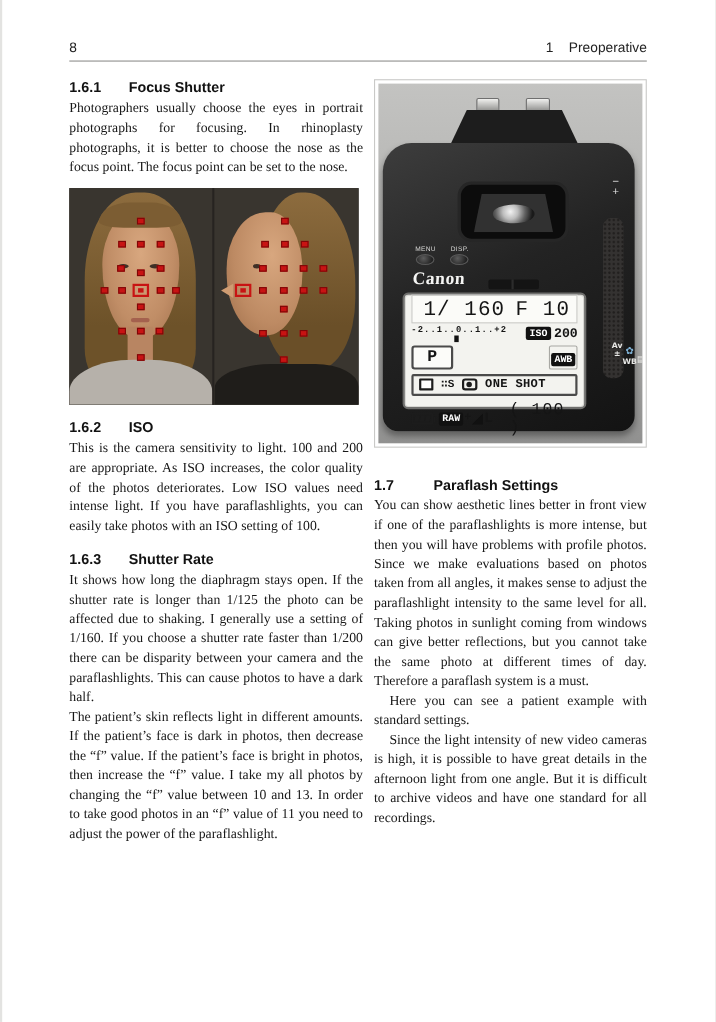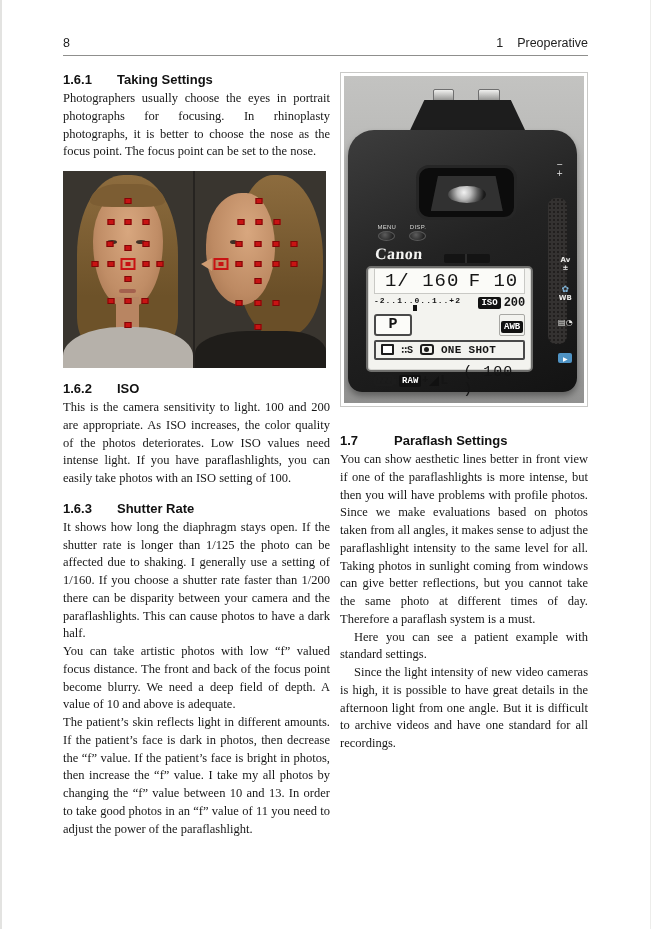--- a/index.html
+++ b/index.html
@@ -130,21 +130,21 @@
     display:flex; align-items:center; gap:1px; padding:1px; position:relative; }
   .battery:after { content:""; position:absolute; right:-4px; top:2px; width:2px; height:5px; background:#1c1c1c; }
   .battery i { display:block; width:4px; height:5px; background:#1c1c1c; transform:skewX(-12deg); }
   .raw-group { display:flex; align-items:center; gap:1px; font-weight:bold; }
   .plus { font-size:10px; font-weight:bold; }
   .tri-q { width:0; height:0; border-left:10px solid transparent; border-bottom:10px solid #111; }
   .q-letter { font-size:13px; font-weight:bold; }
   .shots { font-size:15px; font-weight:500; margin-left:10px; letter-spacing:1px; }
 
   .side-strip { position:absolute; right:1%; width:8%; top:48%; bottom:4%;
-    display:flex; flex-direction:column; align-items:center;
+    display:flex; align-items:center;
     font-family:"DejaVu Sans", sans-serif; color:#e9e9e7; }
   .side-item { text-align:center; line-height:1.15; }
   .side-item .t7 { font-size:7px; font-weight:bold; }
   .side-item .flower { color:#7fb2d6; font-size:9px; }
   .side-item.av { margin-top:0; } .side-item.wb { margin-top:12px; }
   .side-item.drive { margin-top:16px; font-size:8px; }
   .play-btn { margin-top:26px; width:14px; height:10px; background:#4f93c4; border-radius:2px;
     color:#fff; font-size:6px; display:flex; align-items:center; justify-content:center; }
 
   .sec17 { margin-top:0; margin-bottom:14px; font-size:13.5px; }
@@ -164,21 +164,21 @@
     </span>
   </div>
   <hr class="rule">
 
   <div class="cols">
 
     <div class="col-l">
 
       <h3 class="sec first">
         <span class="num">1.6.1</span>
-        <span>Taking Settings</span>
+        <span>Focus Shutter</span>
       </h3>
       <p class="body">Photographers usually choose the eyes in portrait photographs for focusing. In rhinoplasty photographs, it is better to choose the nose as the focus point. The focus point can be set to the nose.</p>
 
       <div class="fig-focus">
         <div class="fp-panel front">
           <div class="hair-back"></div>
           <div class="face-front"></div>
           <div class="fringe"></div>
           <div class="eye l"></div>
           <div class="eye r"></div>
@@ -239,21 +239,20 @@
         <span>ISO</span>
       </h3>
       <p class="body">This is the camera sensitivity to light. 100 and 200 are appropriate. As ISO increases, the color quality of the photos deteriorates. Low ISO values need intense light. If you have paraflashlights, you can easily take photos with an ISO setting of 100.</p>
 
       <h3 class="sec">
         <span class="num">1.6.3</span>
         <span>Shutter Rate</span>
       </h3>
       <p class="body">It shows how long the diaphragm stays open. If the shutter rate is longer than 1/125 the photo can be affected due to shaking. I generally use a setting of 1/160. If you choose a shutter rate faster than 1/200 there can be disparity between your camera and the paraflashlights. This can cause photos to have a dark half.</p>
 
-      <p class="body">You can take artistic photos with low “f” valued focus distance. The front and back of the focus point become blurry. We need a deep field of depth. A value of 10 and above is adequate.</p>
 
       <p class="body">The patient’s skin reflects light in different amounts. If the patient’s face is dark in photos, then decrease the “f” value. If the patient’s face is bright in photos, then increase the “f” value. I take my all photos by changing the “f” value between 10 and 13. In order to take good photos in an “f” value of 11 you need to adjust the power of the paraflashlight.</p>
     </div>
 
     <div class="col-r">
 
       <div class="fig-cam">
         <div class="cam-photo">
           <div class="lug l"></div>
           <div class="lug r"></div>

